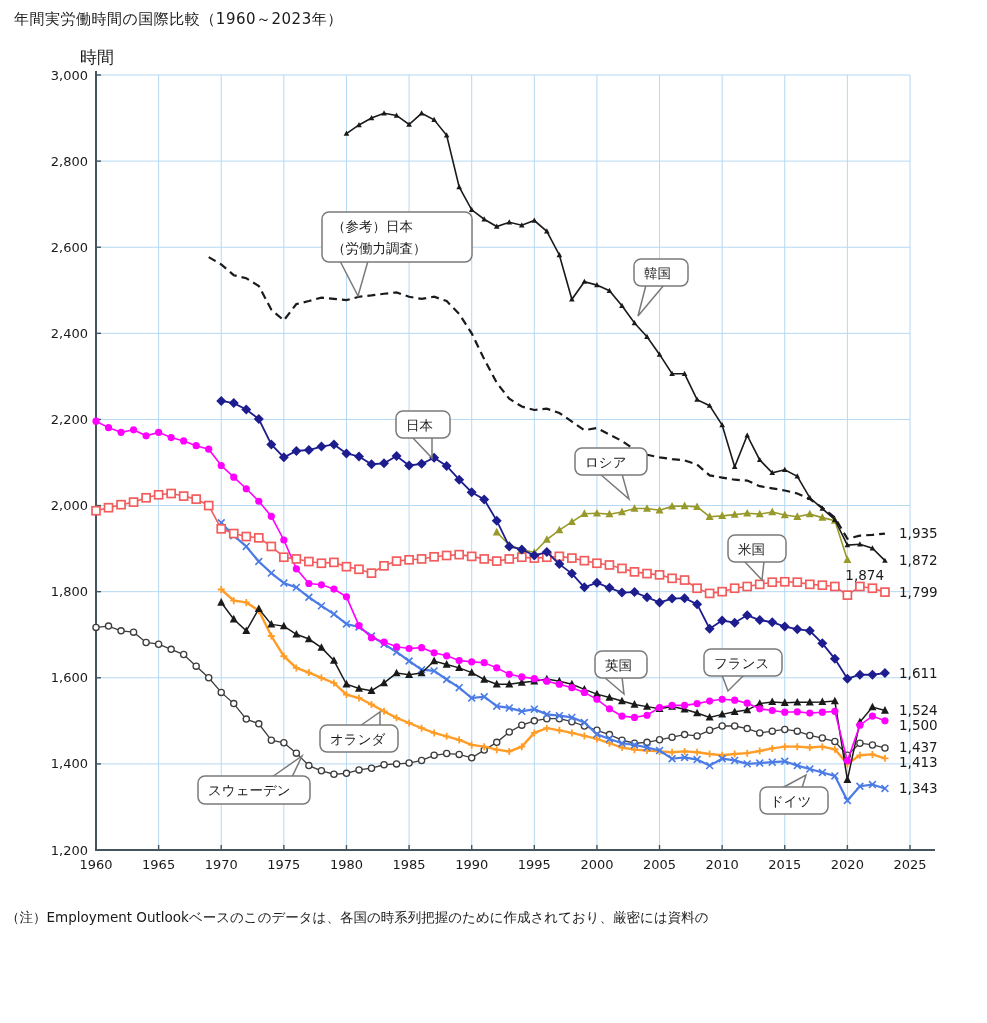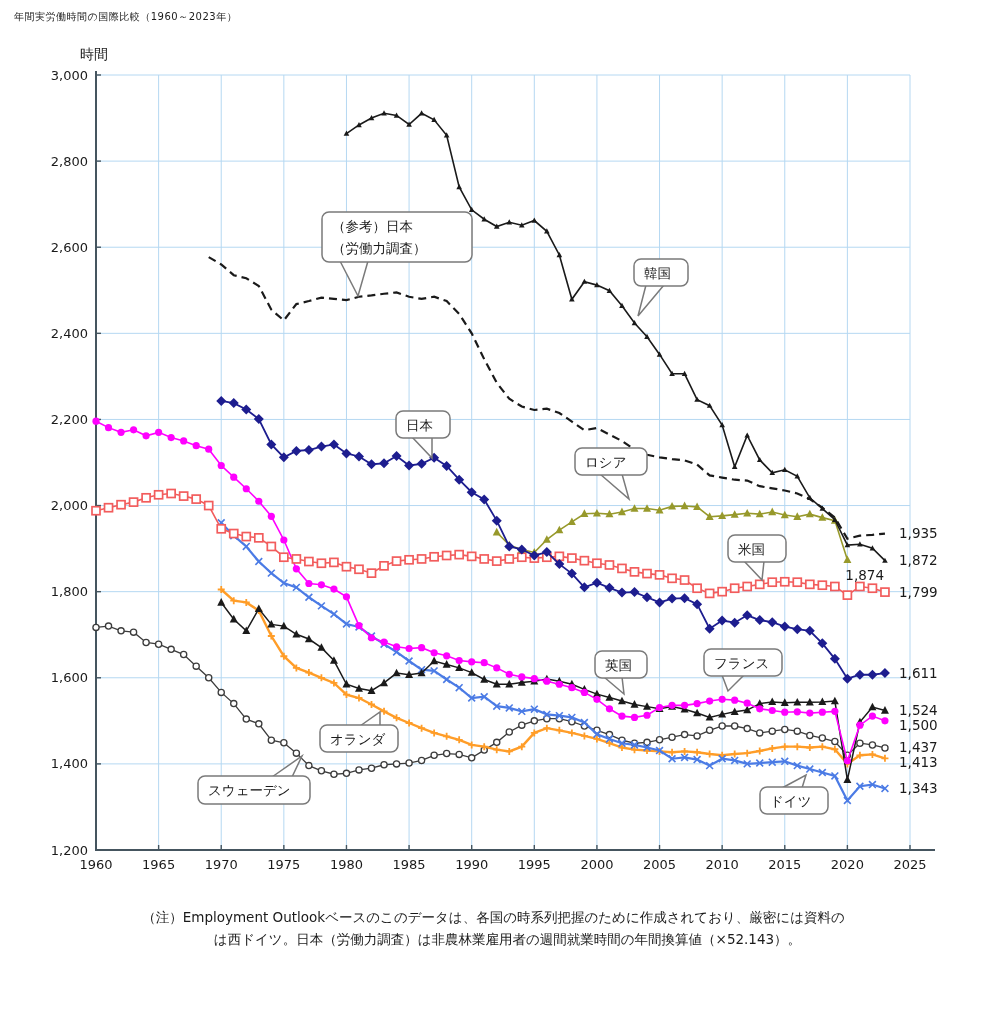--- a/index.html
+++ b/index.html
@@ -1,20 +1,20 @@
 <!DOCTYPE html>
 <html><head>
 <meta charset="utf-8">
 <style>
   html,body{margin:0;padding:0;background:#ffffff;}
   body{width:987px;height:1023px;position:relative;font-family:"DejaVu Sans","Liberation Sans",sans-serif;color:#1a1a1a;}
-  .title{position:absolute;left:14px;top:10px;font-size:10px;letter-spacing:.5px;}
-  .y-unit{position:absolute;left:80px;top:46px;font-size:14px;}
+  .title{position:absolute;left:14px;top:10px;font-size:15px;letter-spacing:.5px;}
+  .y-unit{position:absolute;left:80px;top:46px;font-size:17px;}
   #chart-wrap{position:absolute;left:0;top:0;width:987px;height:895px;}
-  .notes{position:absolute;left:6px;top:906px;width:975px;font-size:13.5px;line-height:22px;text-align:center;}
+  .notes{position:absolute;left:6px;top:906px;width:975px;font-size:13.5px;line-height:22px;}
   .notes .line{white-space:nowrap;}
   .notes .line.indent{padding-left:28px;}
   svg text{font-family:"DejaVu Sans","Liberation Sans",sans-serif;}
 </style>
 </head>
 <body>
 
 <div class="title">年間実労働時間の国際比較（1960～2023年）</div>
 <div class="y-unit">時間</div>
 
@@ -622,14 +622,13 @@
       <rect x="198" y="776" width="112" height="28" rx="7" ry="7" fill="#fff" stroke="#7a7a7a" stroke-width="1.5"></rect>
       <text x="208" y="795" font-size="13.5" fill="#1a1a1a">スウェーデン</text>
       <path d="M782,788 L806,775 L802,788 Z" fill="#fff" stroke="#7a7a7a" stroke-width="1.5"></path>
       <rect x="760" y="787" width="68" height="27" rx="7" ry="7" fill="#fff" stroke="#7a7a7a" stroke-width="1.5"></rect>
       <text x="770" y="806" font-size="13.5" fill="#1a1a1a">ドイツ</text>
     </svg>
 </div>
 
 <div class="notes">
   <div class="line">（注）Employment Outlookベースのこのデータは、各国の時系列把握のために作成されており、厳密には資料の</div>
-  <div class="line indent">は西ドイツ。日本（労働力調査）は非農林業雇用者の週間就業時間の年間換算値（×52.143）。</div>
 </div>
 
 </body></html>

